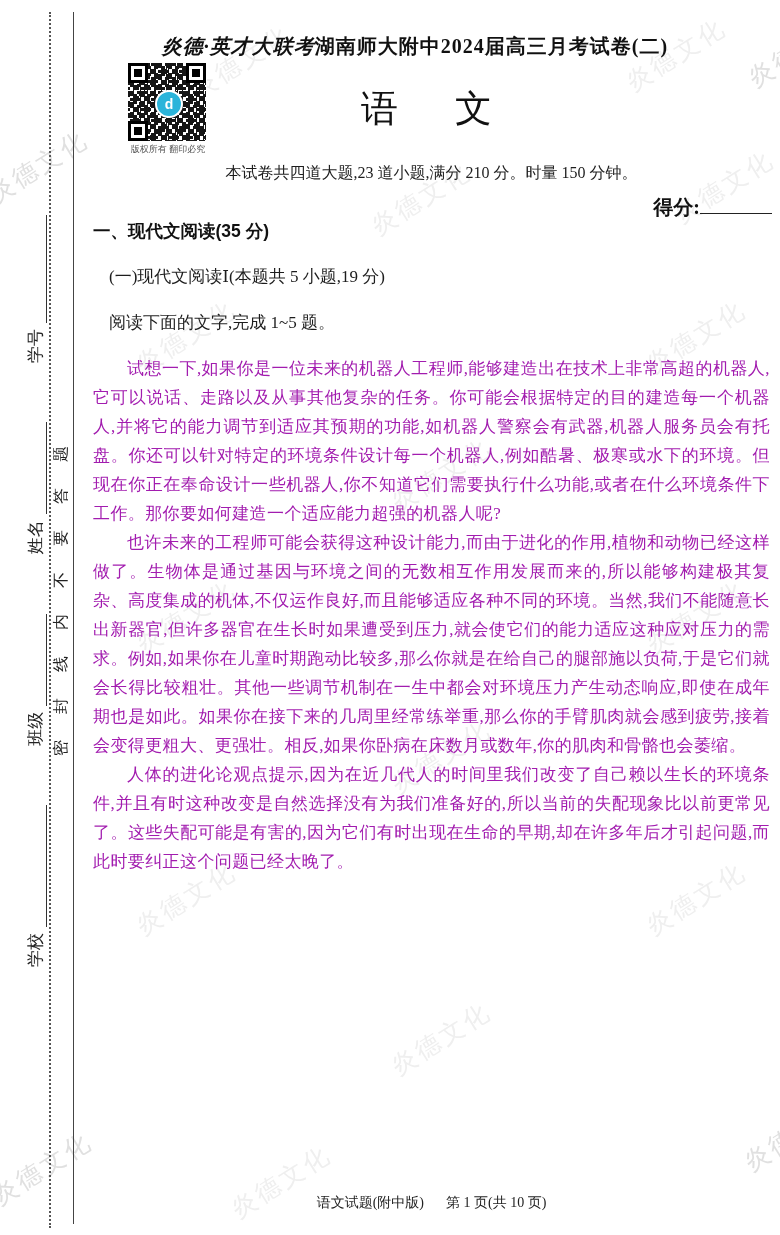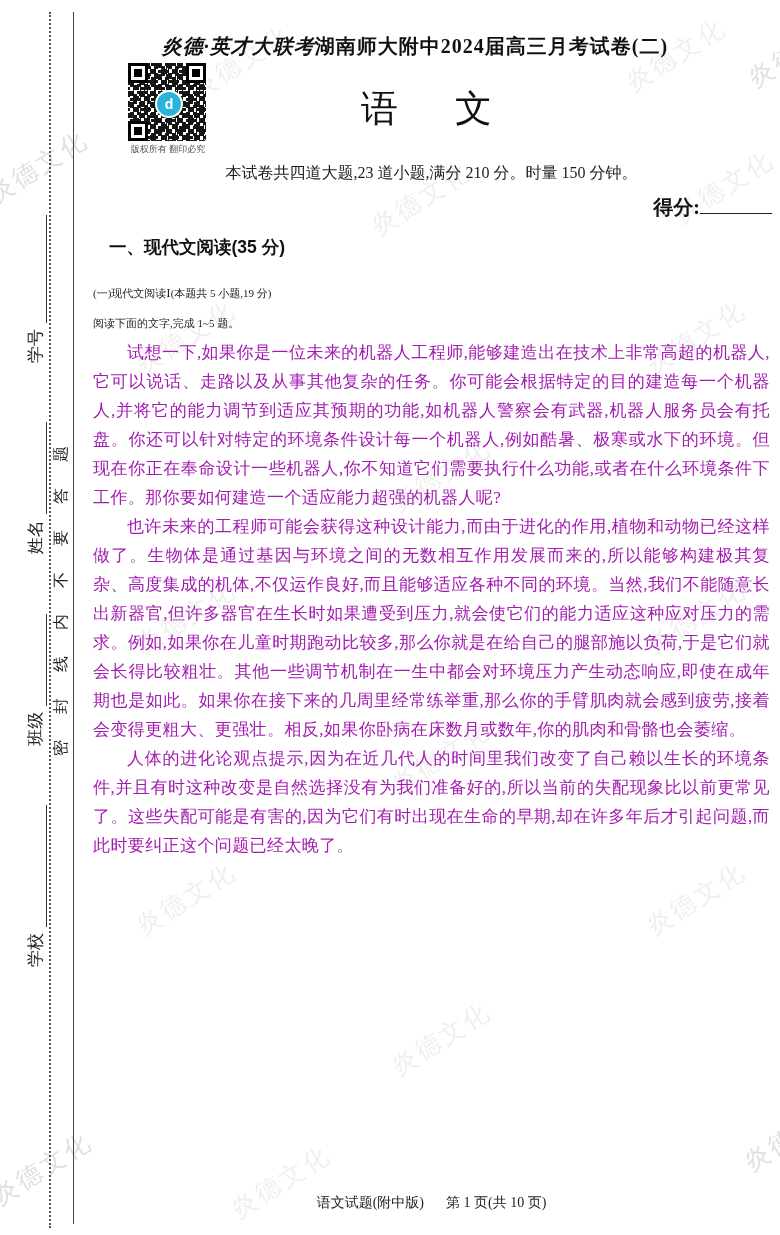--- a/index.html
+++ b/index.html
@@ -75,23 +75,23 @@
   }
   .qr-caption{
     position:absolute;z-index:1;left:118px;top:143px;width:100px;
     text-align:center;font-size:9px;color:#555;
     font-family:"Liberation Sans",sans-serif;white-space:nowrap;
   }
   
   .main{position:absolute;z-index:1;left:93px;top:216px;width:677px;}
   .sec-h1{
     font-family:"Liberation Sans","DejaVu Sans",sans-serif;
-    font-weight:bold;font-size:17.5px;line-height:30px;margin:16px;color:#111;
+    font-weight:bold;font-size:17.5px;line-height:30px;margin:0;color:#111;
   }
-  .sec-sub,.sec-instr{font-size:11px;line-height:30px;margin:0;color:#1d1d1d;}
+  .sec-sub,.sec-instr{font-size:17px;line-height:30px;margin:16px;color:#1d1d1d;}
   .main p.body-para{
     margin:0;font-size:17px;line-height:29px;letter-spacing:0.4px;
     text-align:justify;text-indent:2em;color:#a21caf;
   }
   
   .footer{
     position:absolute;z-index:1;left:93px;width:677px;top:1194px;
     text-align:center;font-size:14px;color:#222;
   }
   .footer .gap{display:inline-block;width:22px;}

